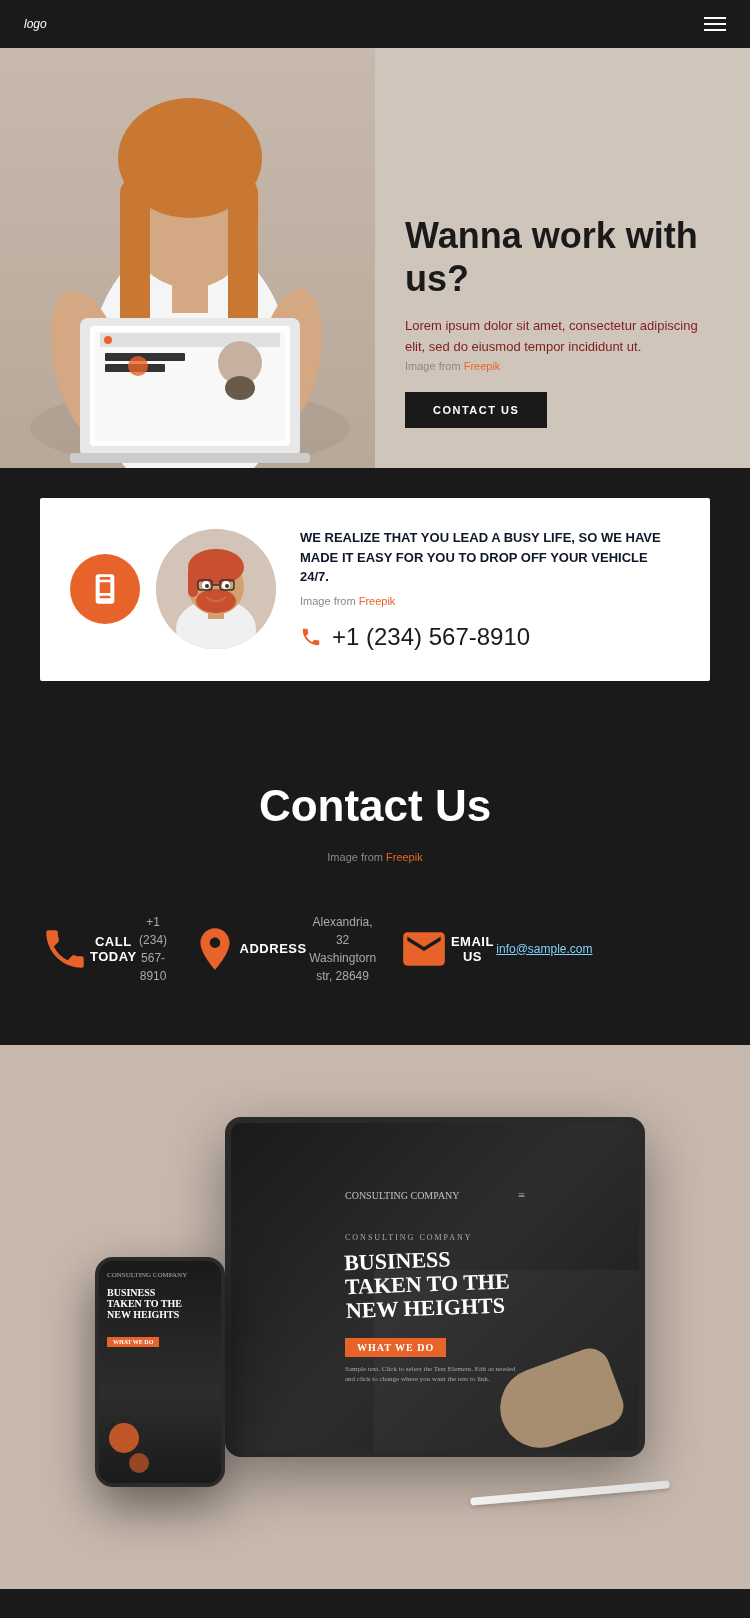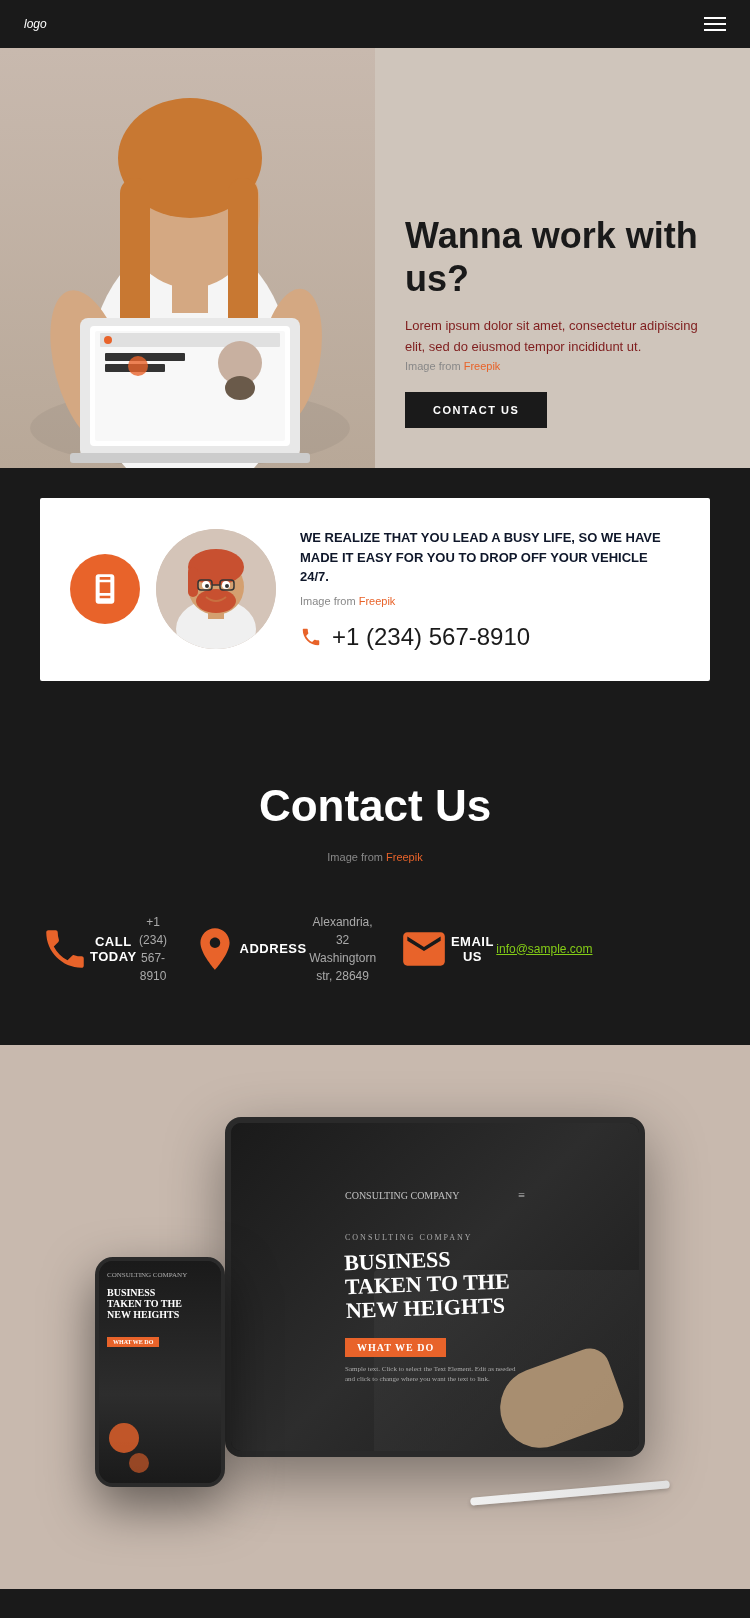--- a/index.html
+++ b/index.html
@@ -230,21 +230,21 @@
       color: #fff;
       letter-spacing: 0.5px;
       text-transform: uppercase;
     }
     .contact-item-value {
       font-size: 12px;
       color: #aaa;
       line-height: 1.5;
     }
     .contact-item-value a {
-      color: #84cc16;
+      color: #7dd3fc;
       text-decoration: underline;
     }
 
     
     .devices-section {
       background: #c8b9ae;
       min-height: 500px;
       display: flex;
       align-items: center;
       justify-content: center;

